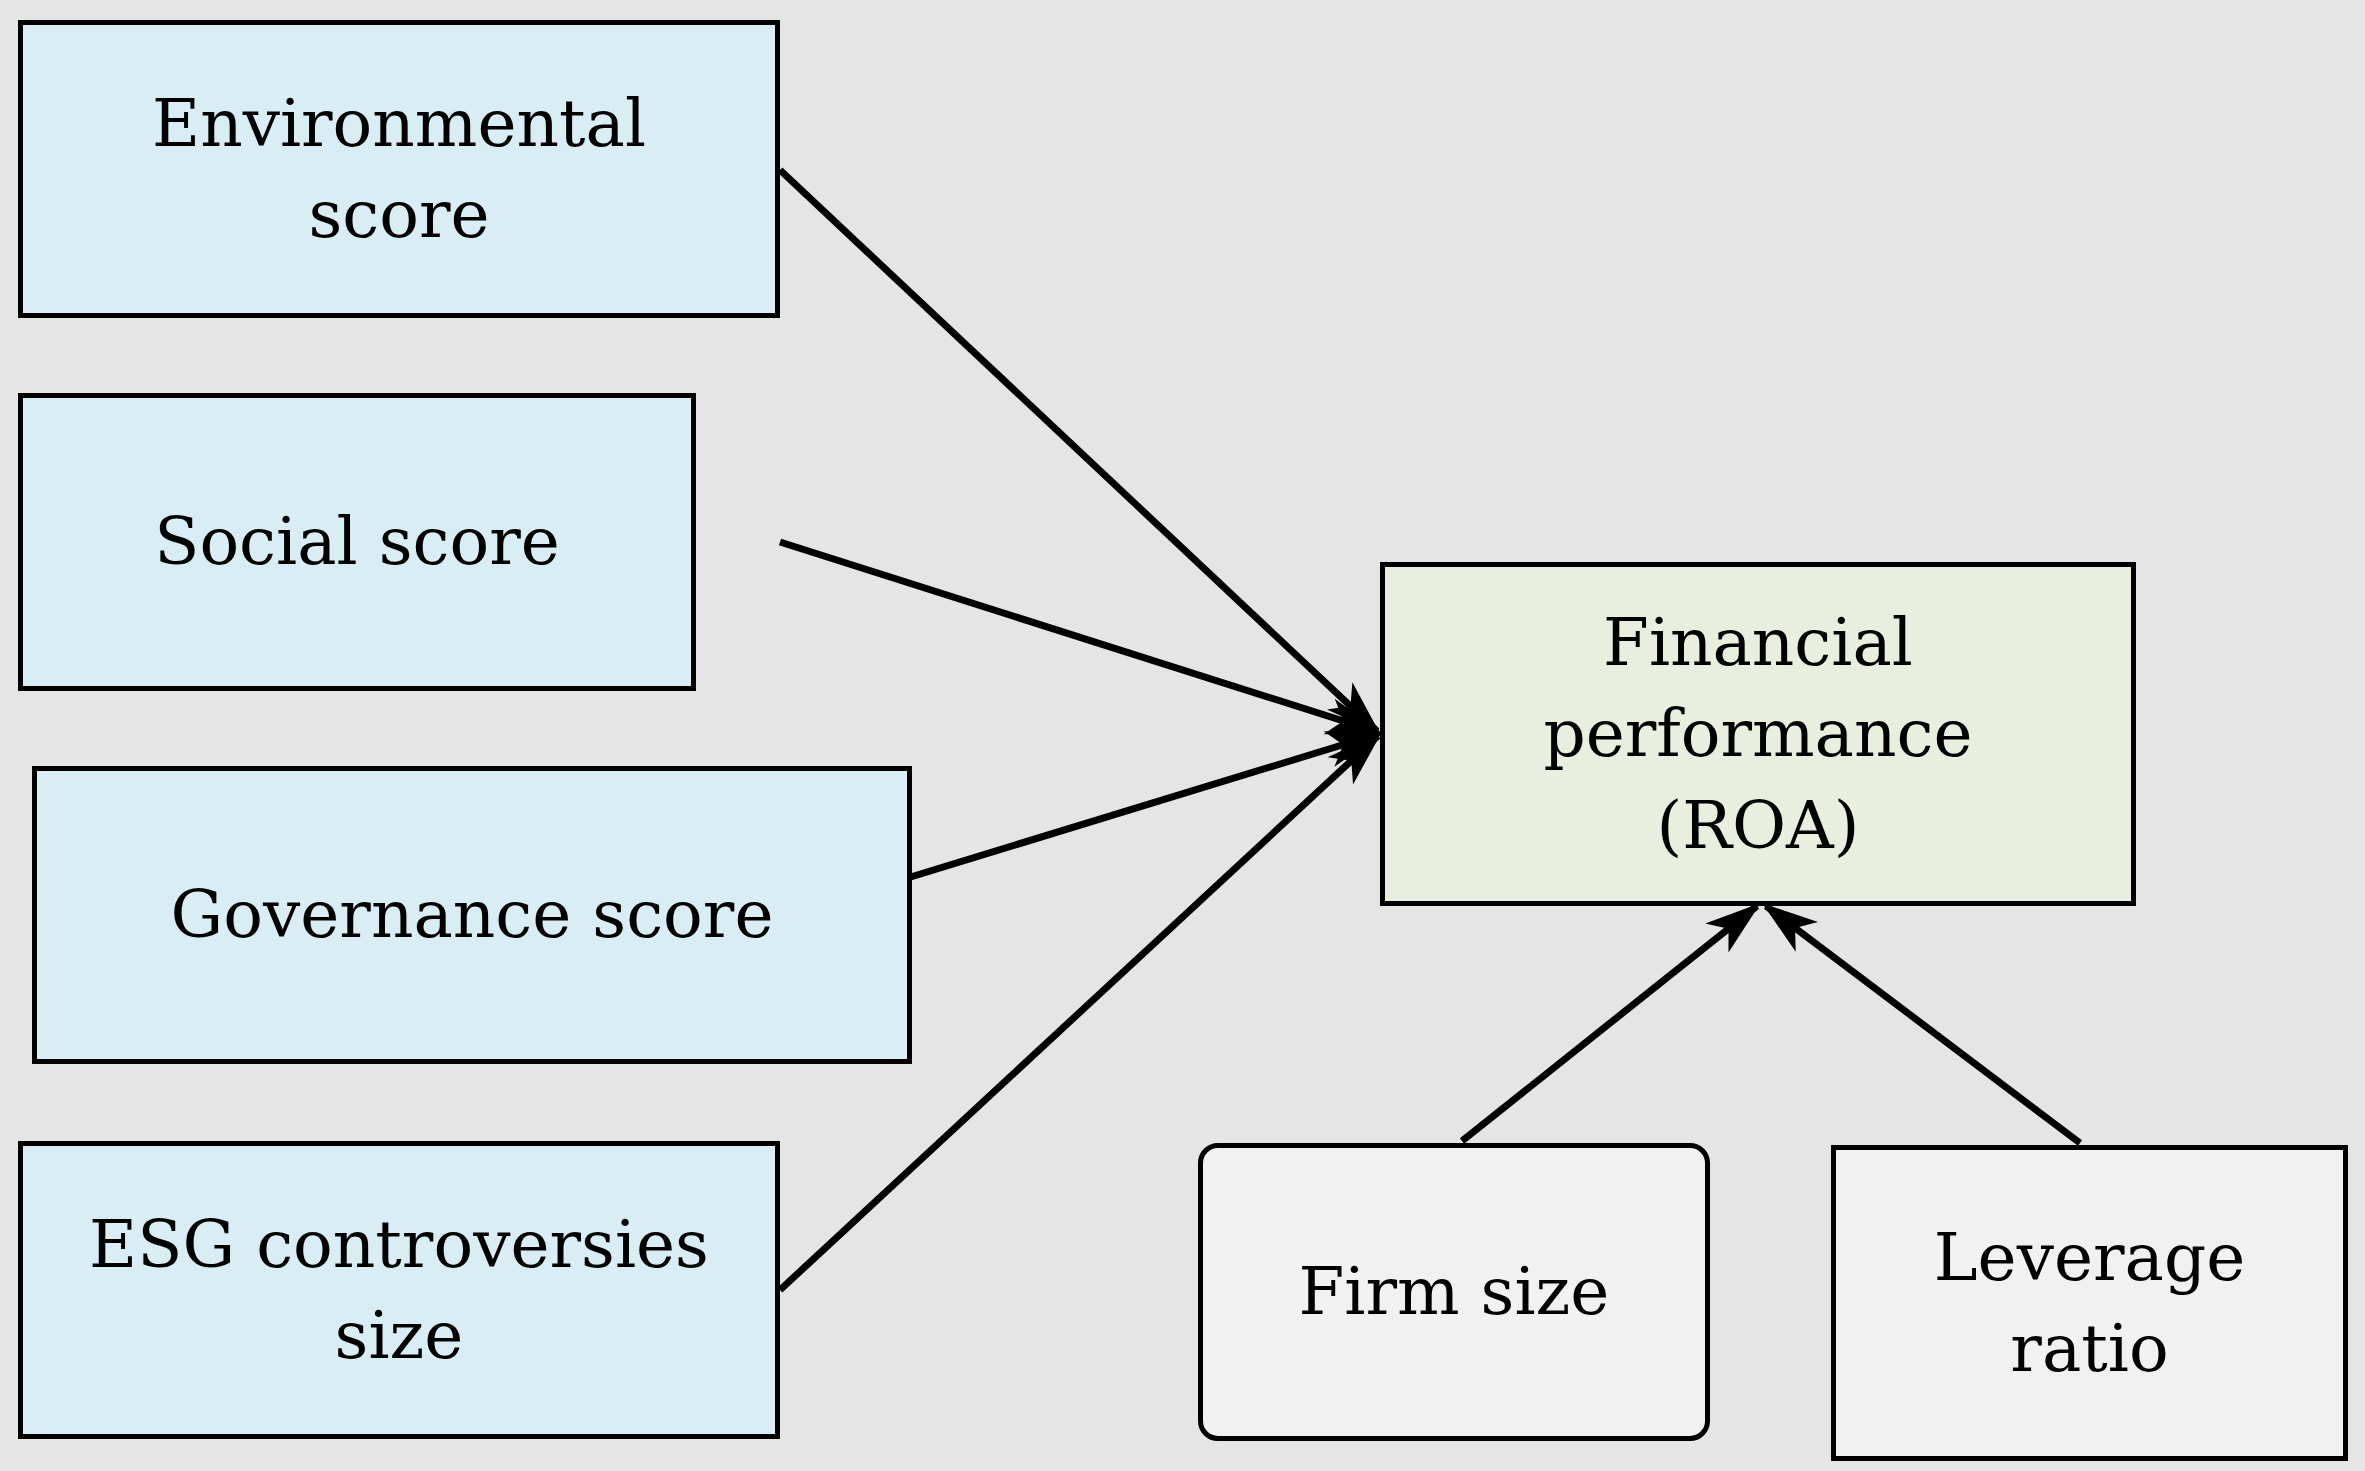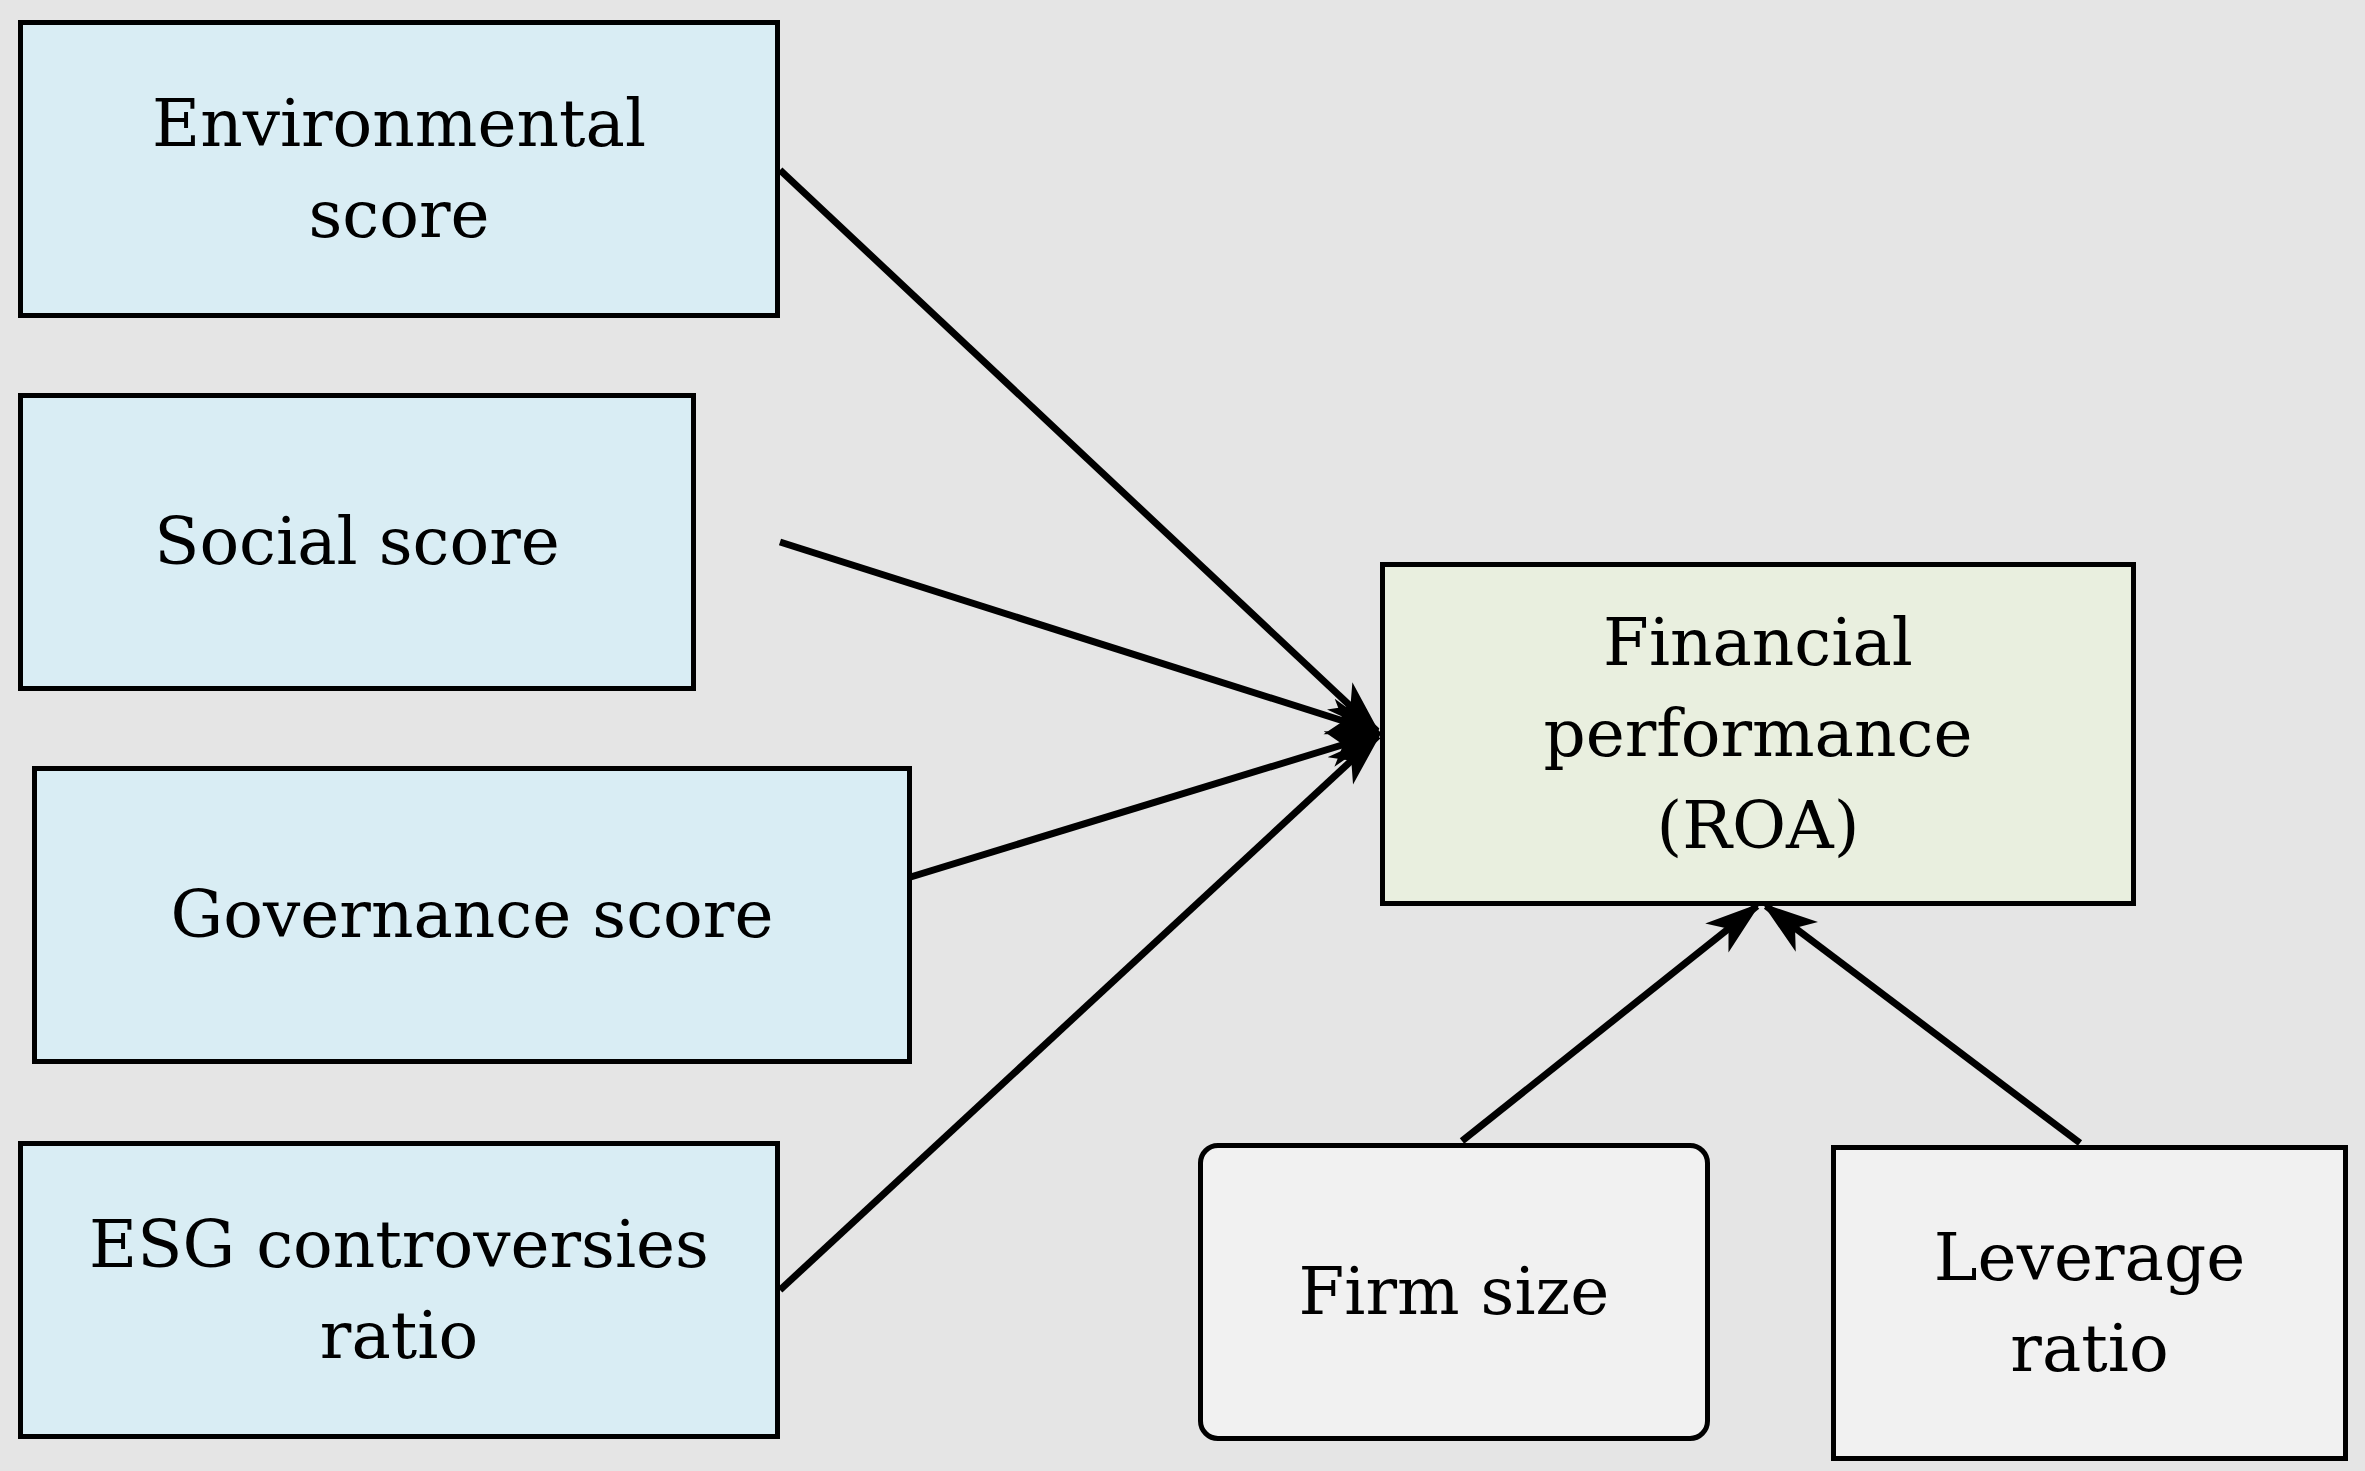--- a/index.html
+++ b/index.html
@@ -71,21 +71,21 @@
 
   <div class="node node-social" style="background-color: rgb(217, 237, 244);">
     <span class="label">Social score</span>
   </div>
 
   <div class="node node-gov" style="background-color: rgb(217, 237, 244);">
     <span class="label">Governance score</span>
   </div>
 
   <div class="node node-esg" style="background-color: rgb(217, 237, 244);">
-    <span class="label">ESG controversies ratio</span>
+    <span class="label">ESG controversies size</span>
   </div>
 
   <div class="node node-fin" style="background-color: rgb(233, 239, 223); text-align: center;">
     <span class="label">Financial performance (ROA)</span>
   </div>
 
   <div class="node node-firm" style="background-color: rgb(241, 241, 241);">
     <span class="label">Firm size</span>
   </div>
 

